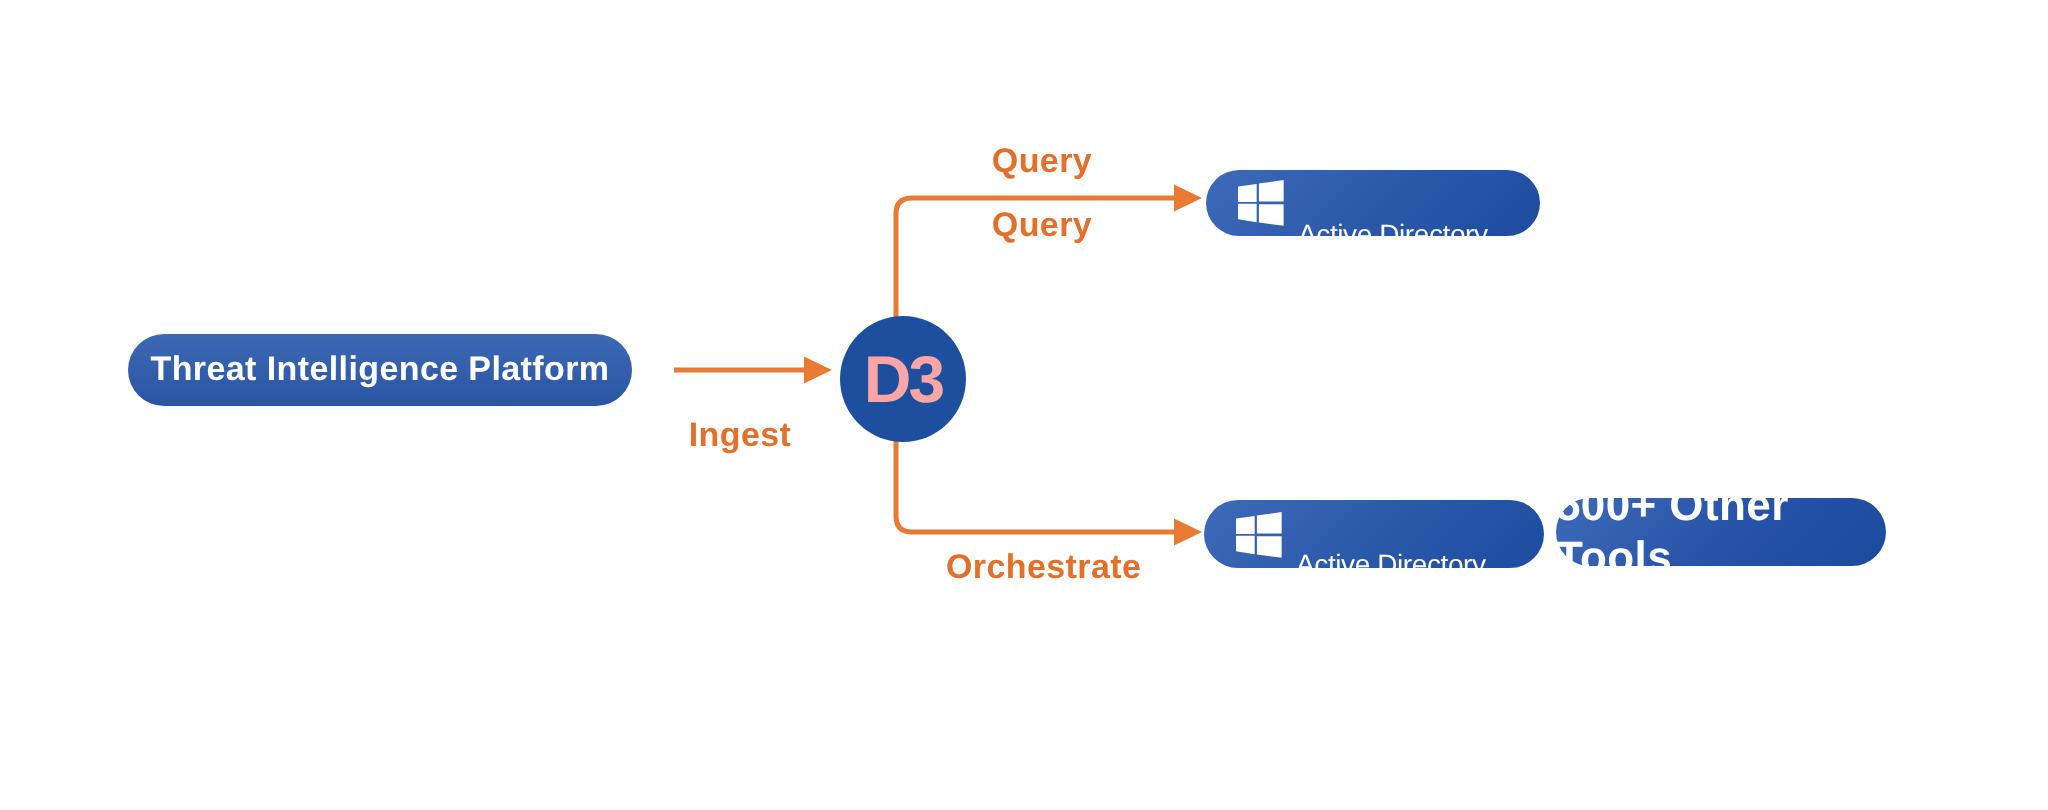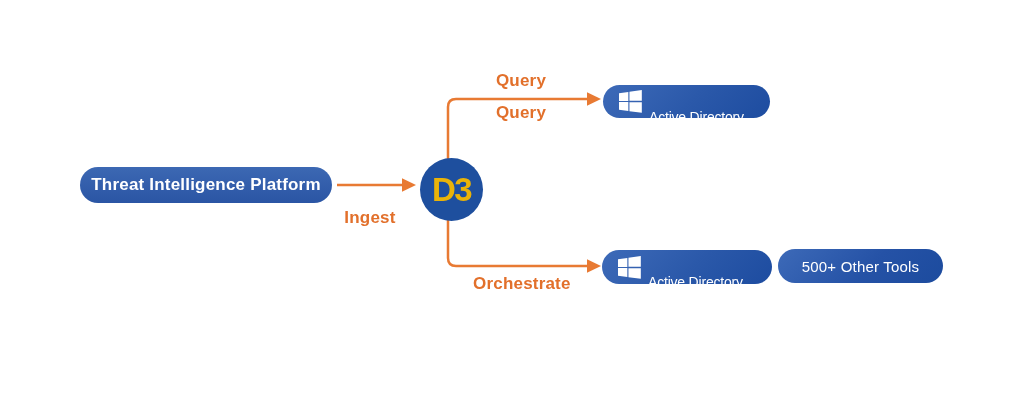--- a/index.html
+++ b/index.html
@@ -7,38 +7,38 @@
     position:relative;width:1024px;height:405px;background:#ffffff;overflow:hidden;
     font-family:"Liberation Sans", sans-serif;
   }
   .edges-layer{position:absolute;left:0;top:0;width:1024px;height:405px;z-index:1;}
   .node{position:absolute;z-index:2;display:flex;align-items:center;justify-content:center;box-sizing:border-box;}
   .pill{
     border-radius:18px;color:#ffffff;
     background:linear-gradient(135deg,#3d6ab8 0%,#2a58a9 55%,#1d4ca0 100%);
   }
   .pill-source{
-    left:80px;top:167px;width:252px;height:36px;
+    left:64px;top:167px;width:252px;height:36px;
     font-size:17px;font-weight:bold;letter-spacing:.2px;
     background:linear-gradient(180deg,#3c68b3 0%,#2a55a4 100%);
   }
   .hub{
     left:420px;top:158px;width:63px;height:63px;border-radius:50%;
-    background:#1e4f9e;color:#eab308;font-size:33px;font-weight:bold;letter-spacing:-1.5px;
+    background:#1e4f9e;color:#fca5a5;font-size:33px;font-weight:bold;letter-spacing:-1.5px;
   }
   .pill-ad{gap:7px;justify-content:flex-start;padding-left:16px;}
   .pill-ad-top{left:603px;top:85px;width:167px;height:33px;}
   .pill-ad-bottom{left:602px;top:250px;width:170px;height:34px;}
   .ad-text{display:flex;flex-direction:column;line-height:1;}
   .ad-brand{font-size:5px;font-weight:bold;letter-spacing:.2px;margin-bottom:1px;}
   .ad-product{font-size:14px;font-weight:400;letter-spacing:-.2px;white-space:nowrap;margin-top:24px;}
   .win-logo{width:23px;height:23px;flex:0 0 auto;}
   .pill-tools{
     left:778px;top:249px;width:165px;height:34px;
-    font-size:15px;font-weight:normal;letter-spacing:.2px;
+    font-size:22px;font-weight:bold;letter-spacing:.2px;
     background:linear-gradient(135deg,#3d6ab8 0%,#2552a6 55%,#1c4b9e 100%);
   }
   .edge-label{
     position:absolute;z-index:2;color:#e2702b;font-size:17px;font-weight:bold;
     text-align:center;letter-spacing:.2px;
   }
   .label-ingest{left:338px;top:208px;width:64px;}
   .label-query{left:489px;top:71px;width:64px;}
   .label-enrich{left:489px;top:103px;width:64px;}
   .label-orchestrate{left:473px;top:274px;width:84px;}

